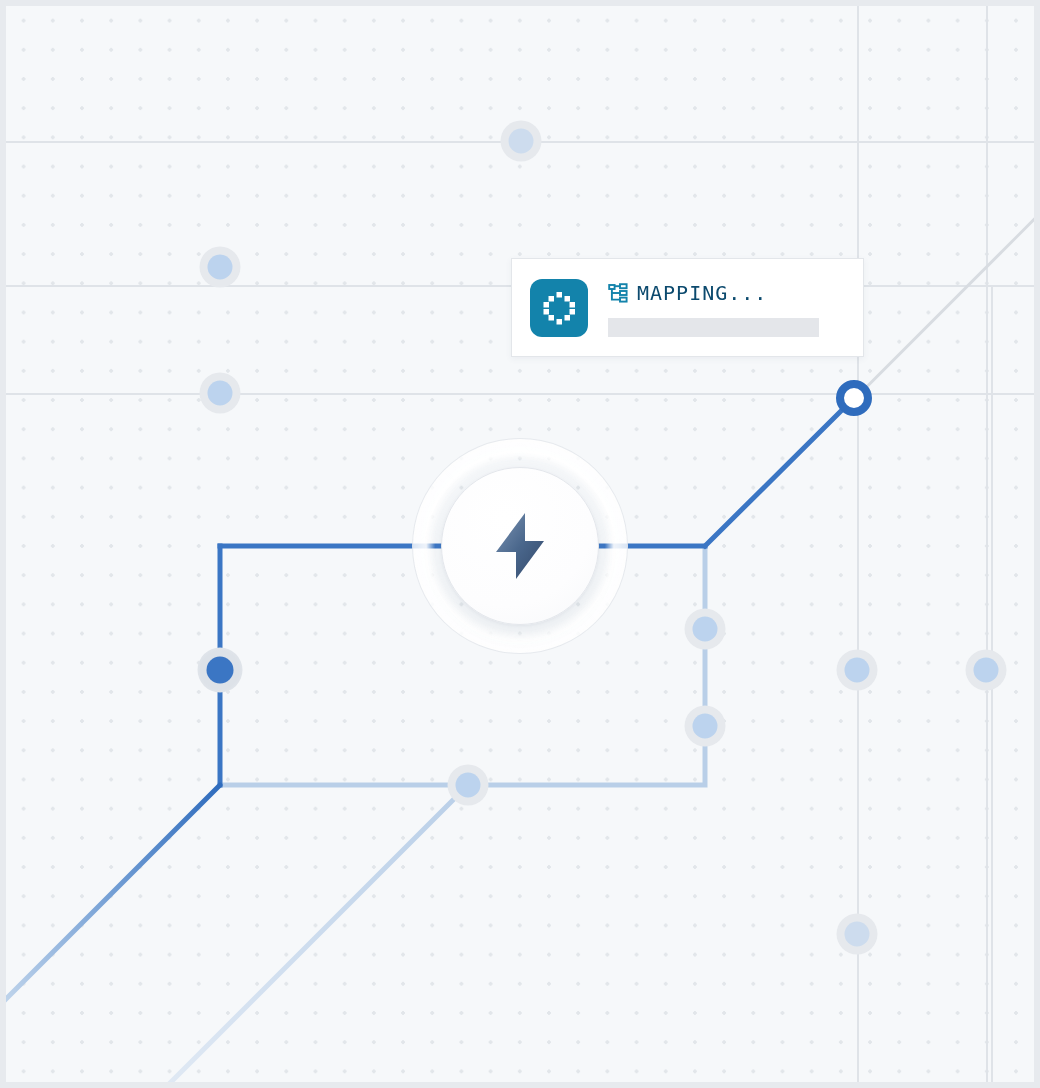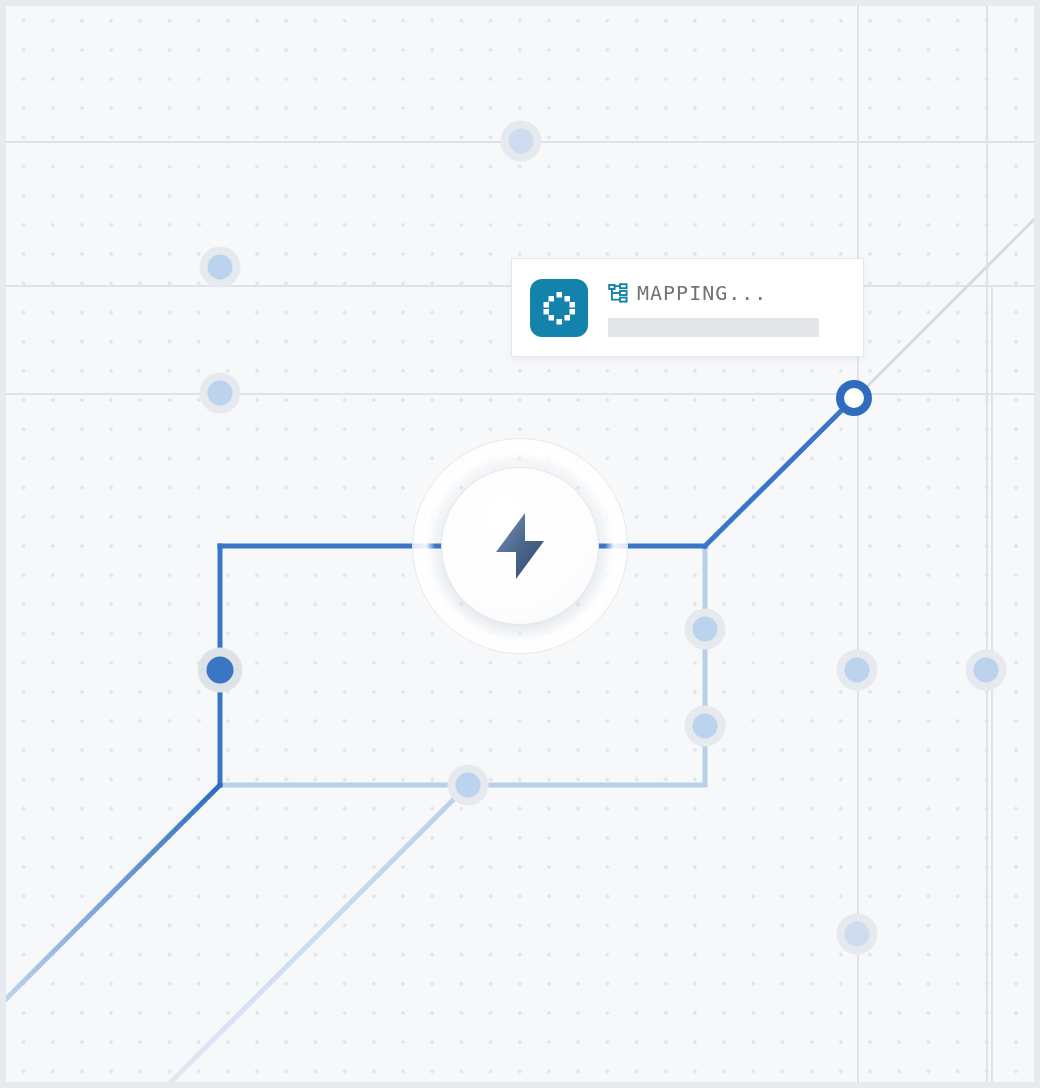--- a/index.html
+++ b/index.html
@@ -172,21 +172,21 @@
   }
   .card-title-row {
     display: flex;
     align-items: center;
     gap: 9px;
   }
   .card-title {
     font-family: "DejaVu Sans Mono", "Liberation Mono", monospace;
     font-size: 20px;
     letter-spacing: 1.0px;
-    color: #737373;
+    color: #0c4a6e;
     white-space: nowrap;
   }
   .skeleton-bar {
     height: 19px;
     width: 211px;
     background: #e4e6ea;
   }
 </style>
 </head>
 <body>

